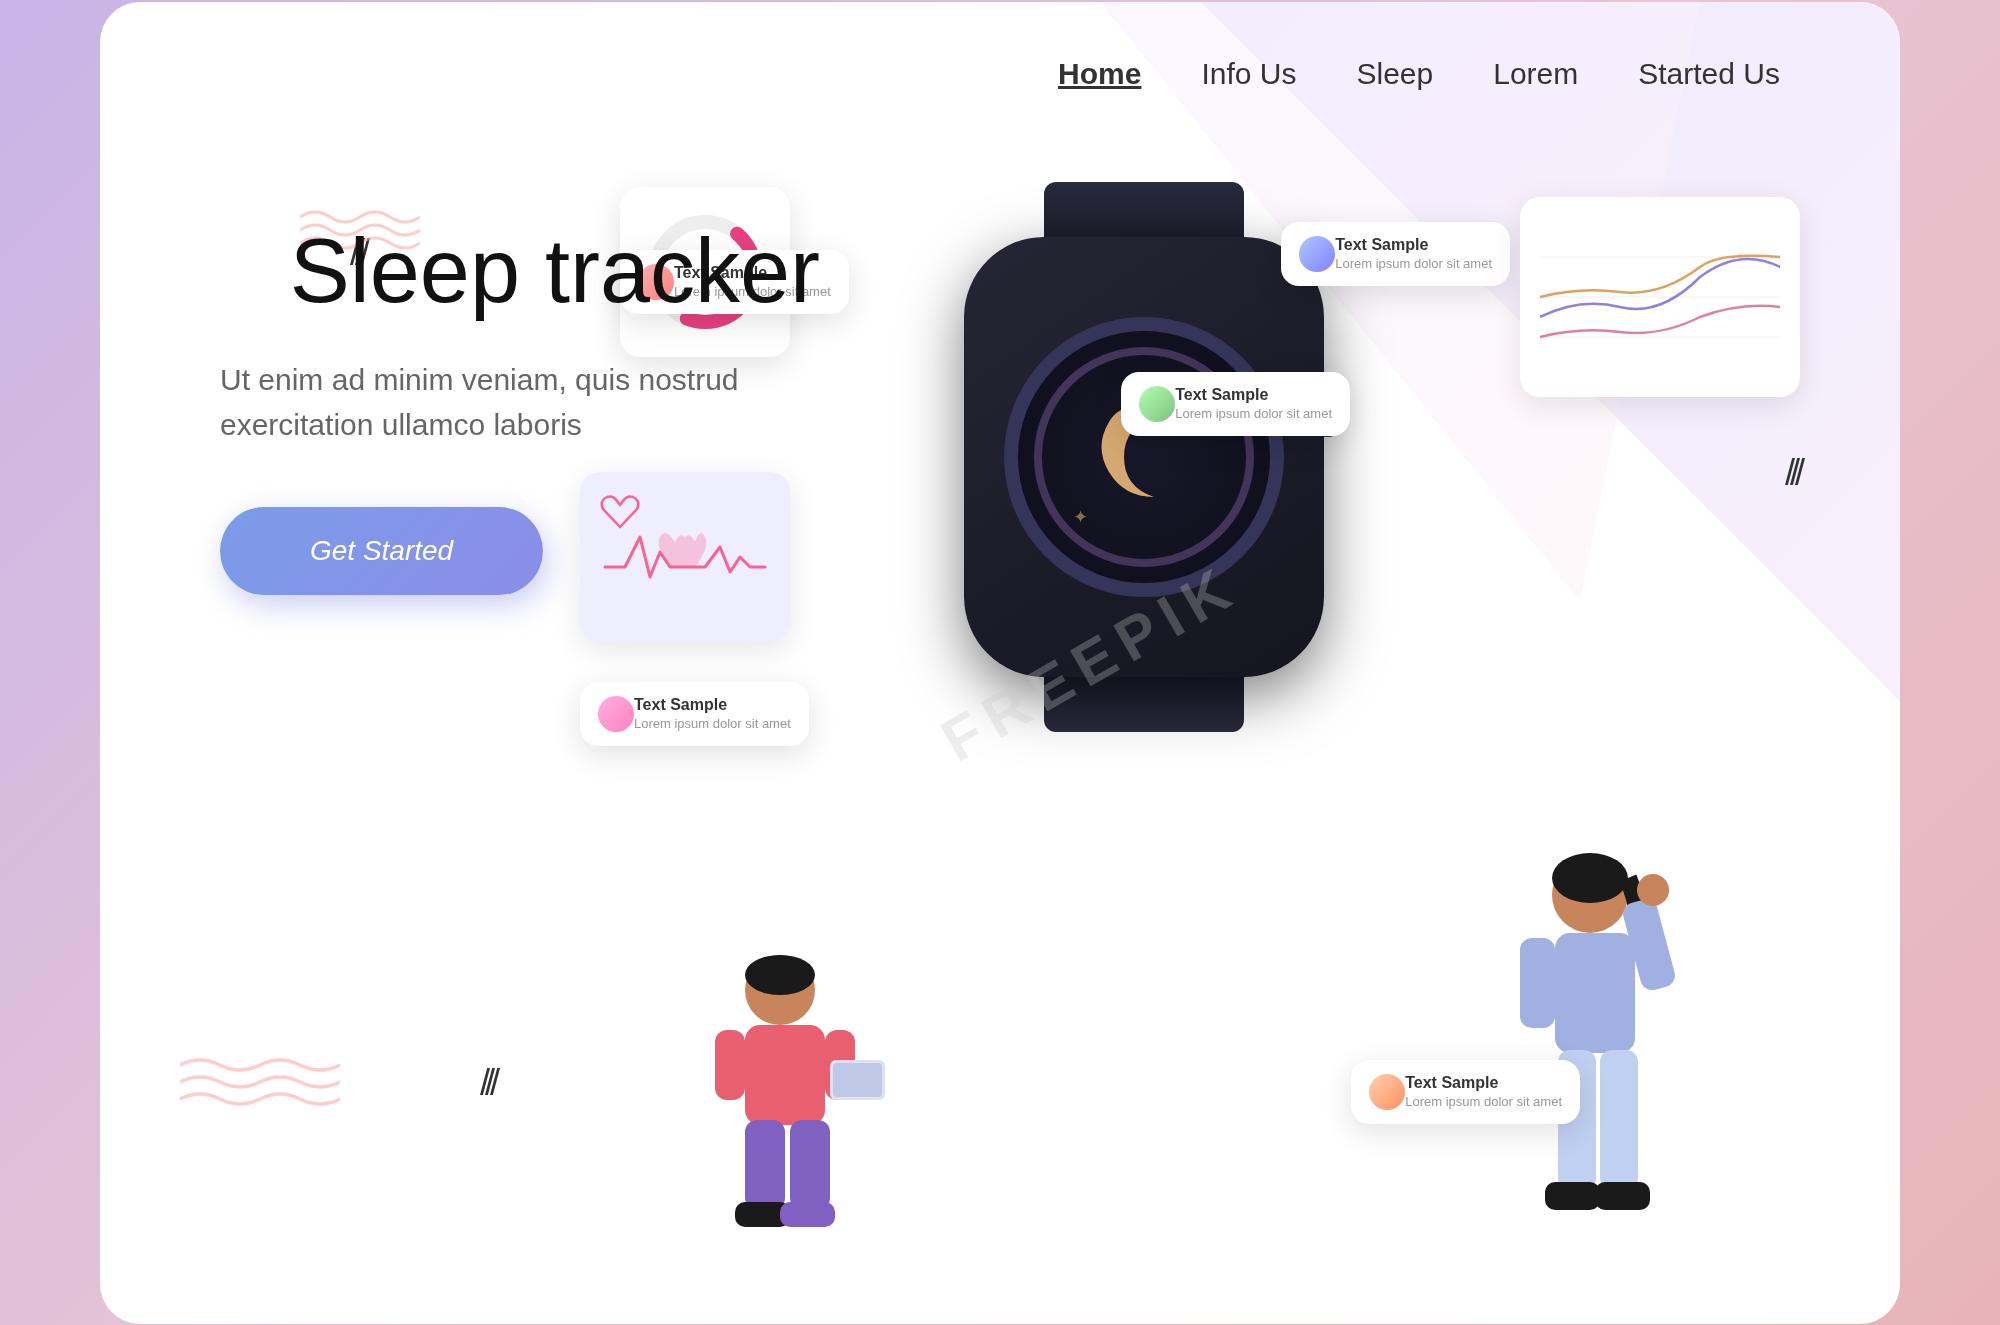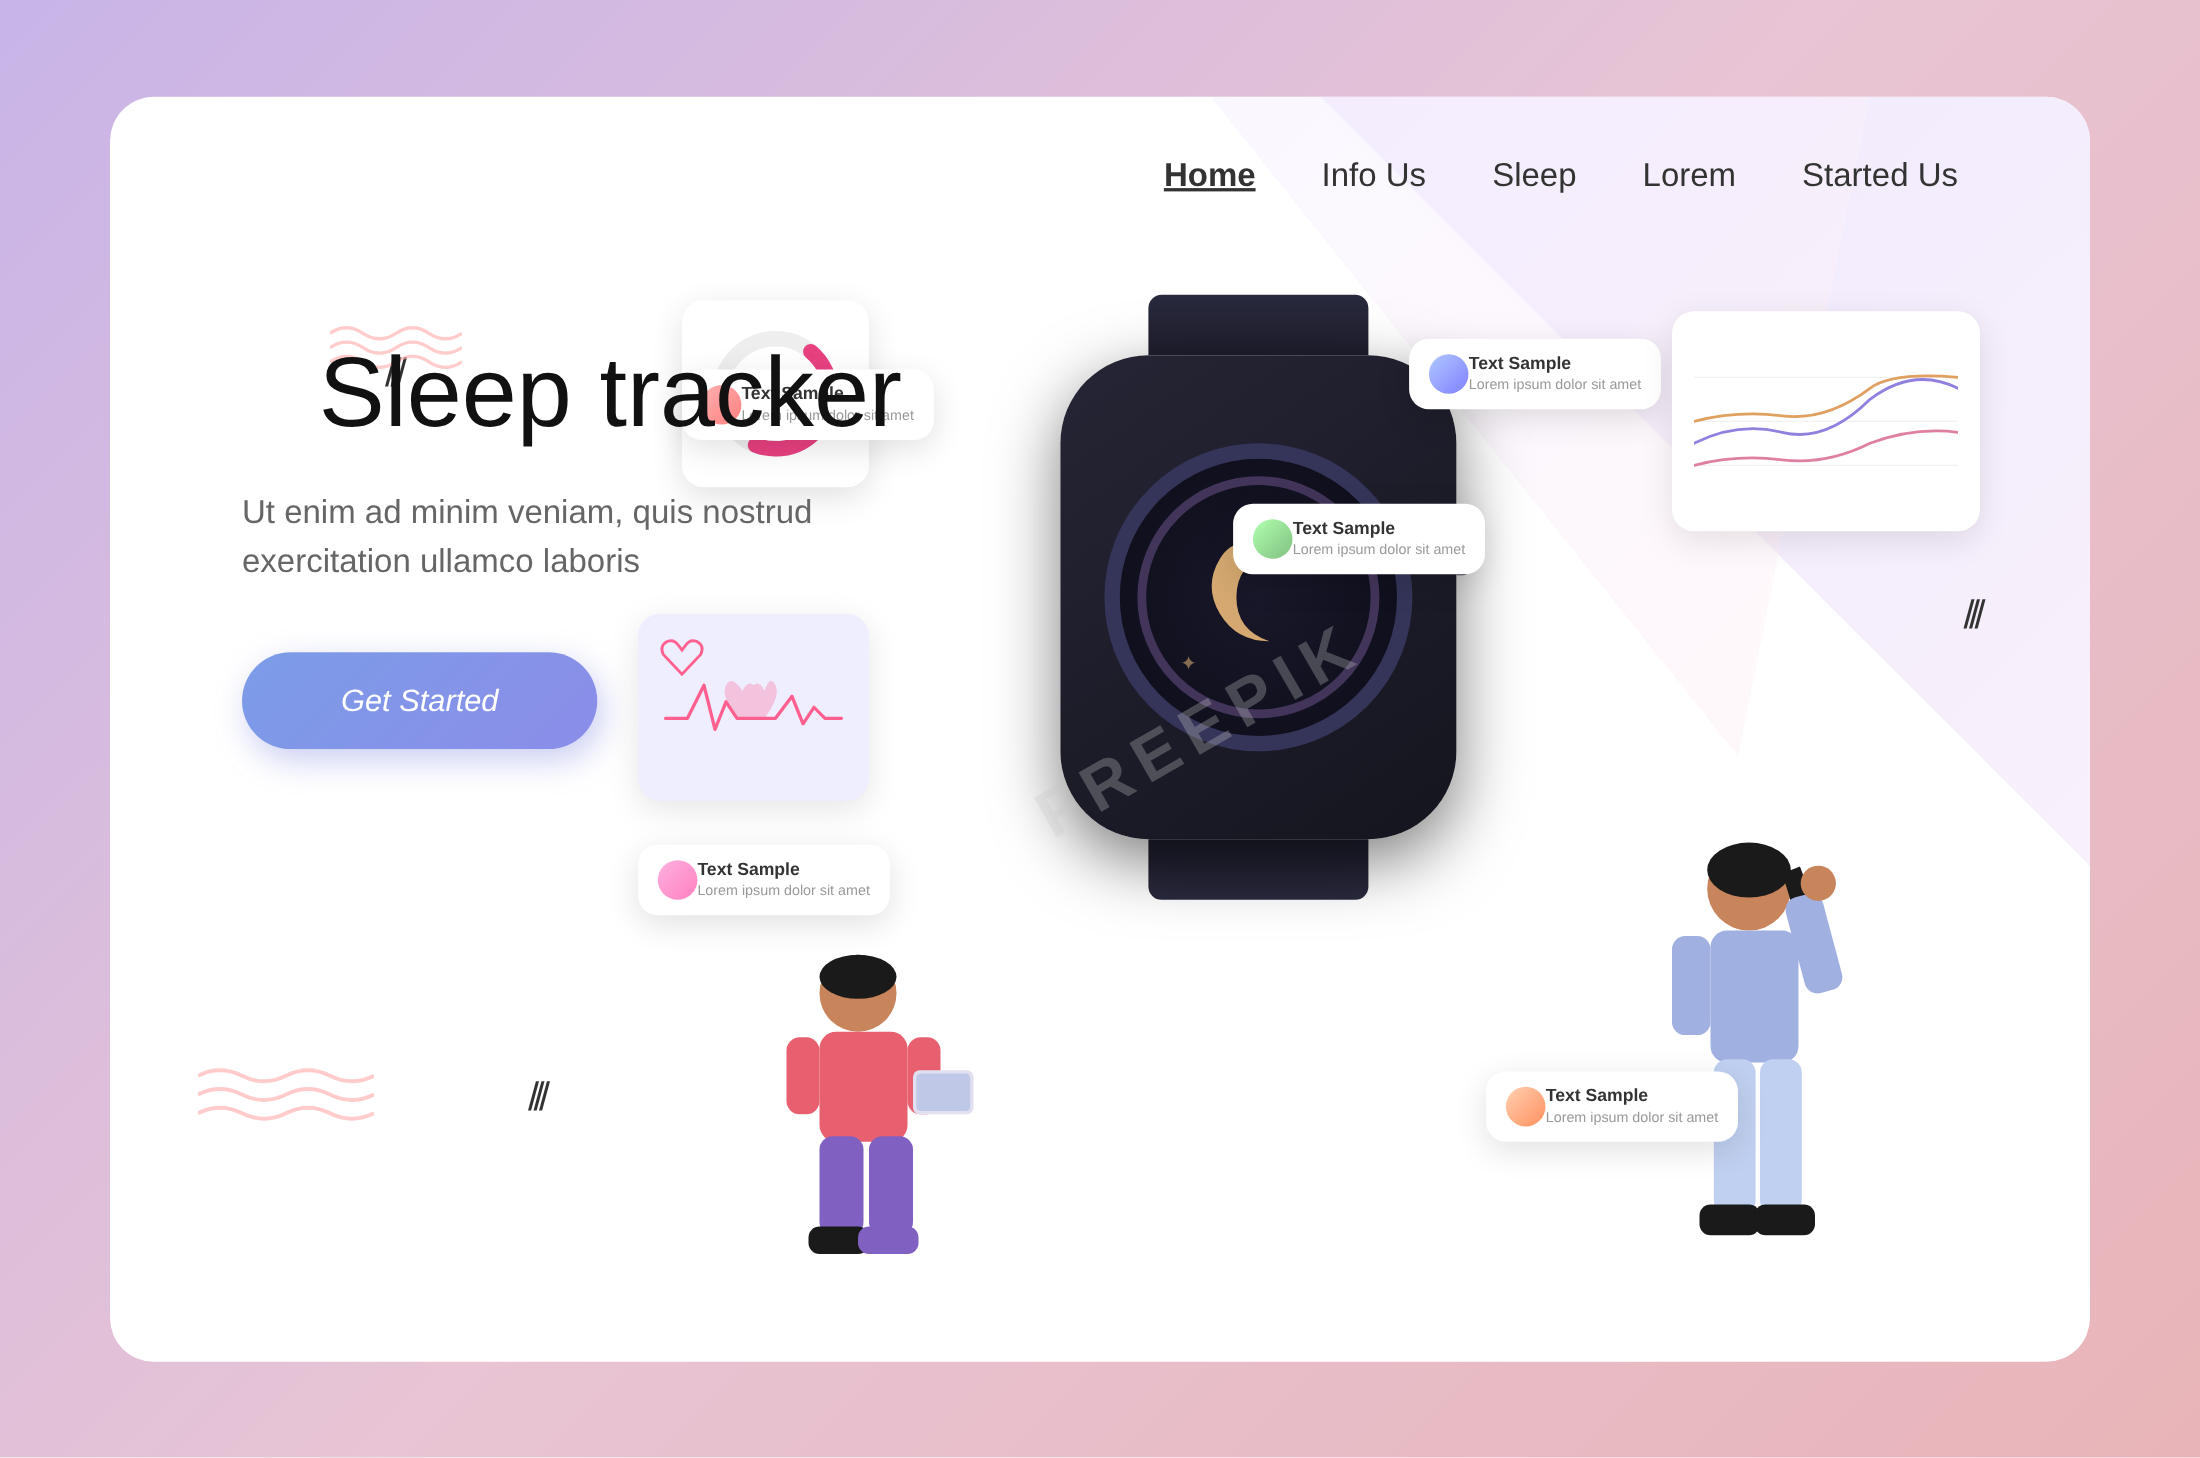--- a/index.html
+++ b/index.html
@@ -8,21 +8,21 @@
       height: 1325px;
       background: linear-gradient(135deg, #c8b4e8 0%, #e8c4d4 50%, #e8b4b8 100%);
       display: flex;
       align-items: center;
       justify-content: center;
       font-family: 'Segoe UI', Arial, sans-serif;
       overflow: hidden;
     }
     .card {
       width: 1800px;
-      height: 1150px;
+      height: 1322px;
       background: #ffffff;
       border-radius: 40px;
       position: relative;
       overflow: hidden;
       padding-left: 44px;
     }
     
     .bg-shape {
       position: absolute;
       top: 0; right: 0;

